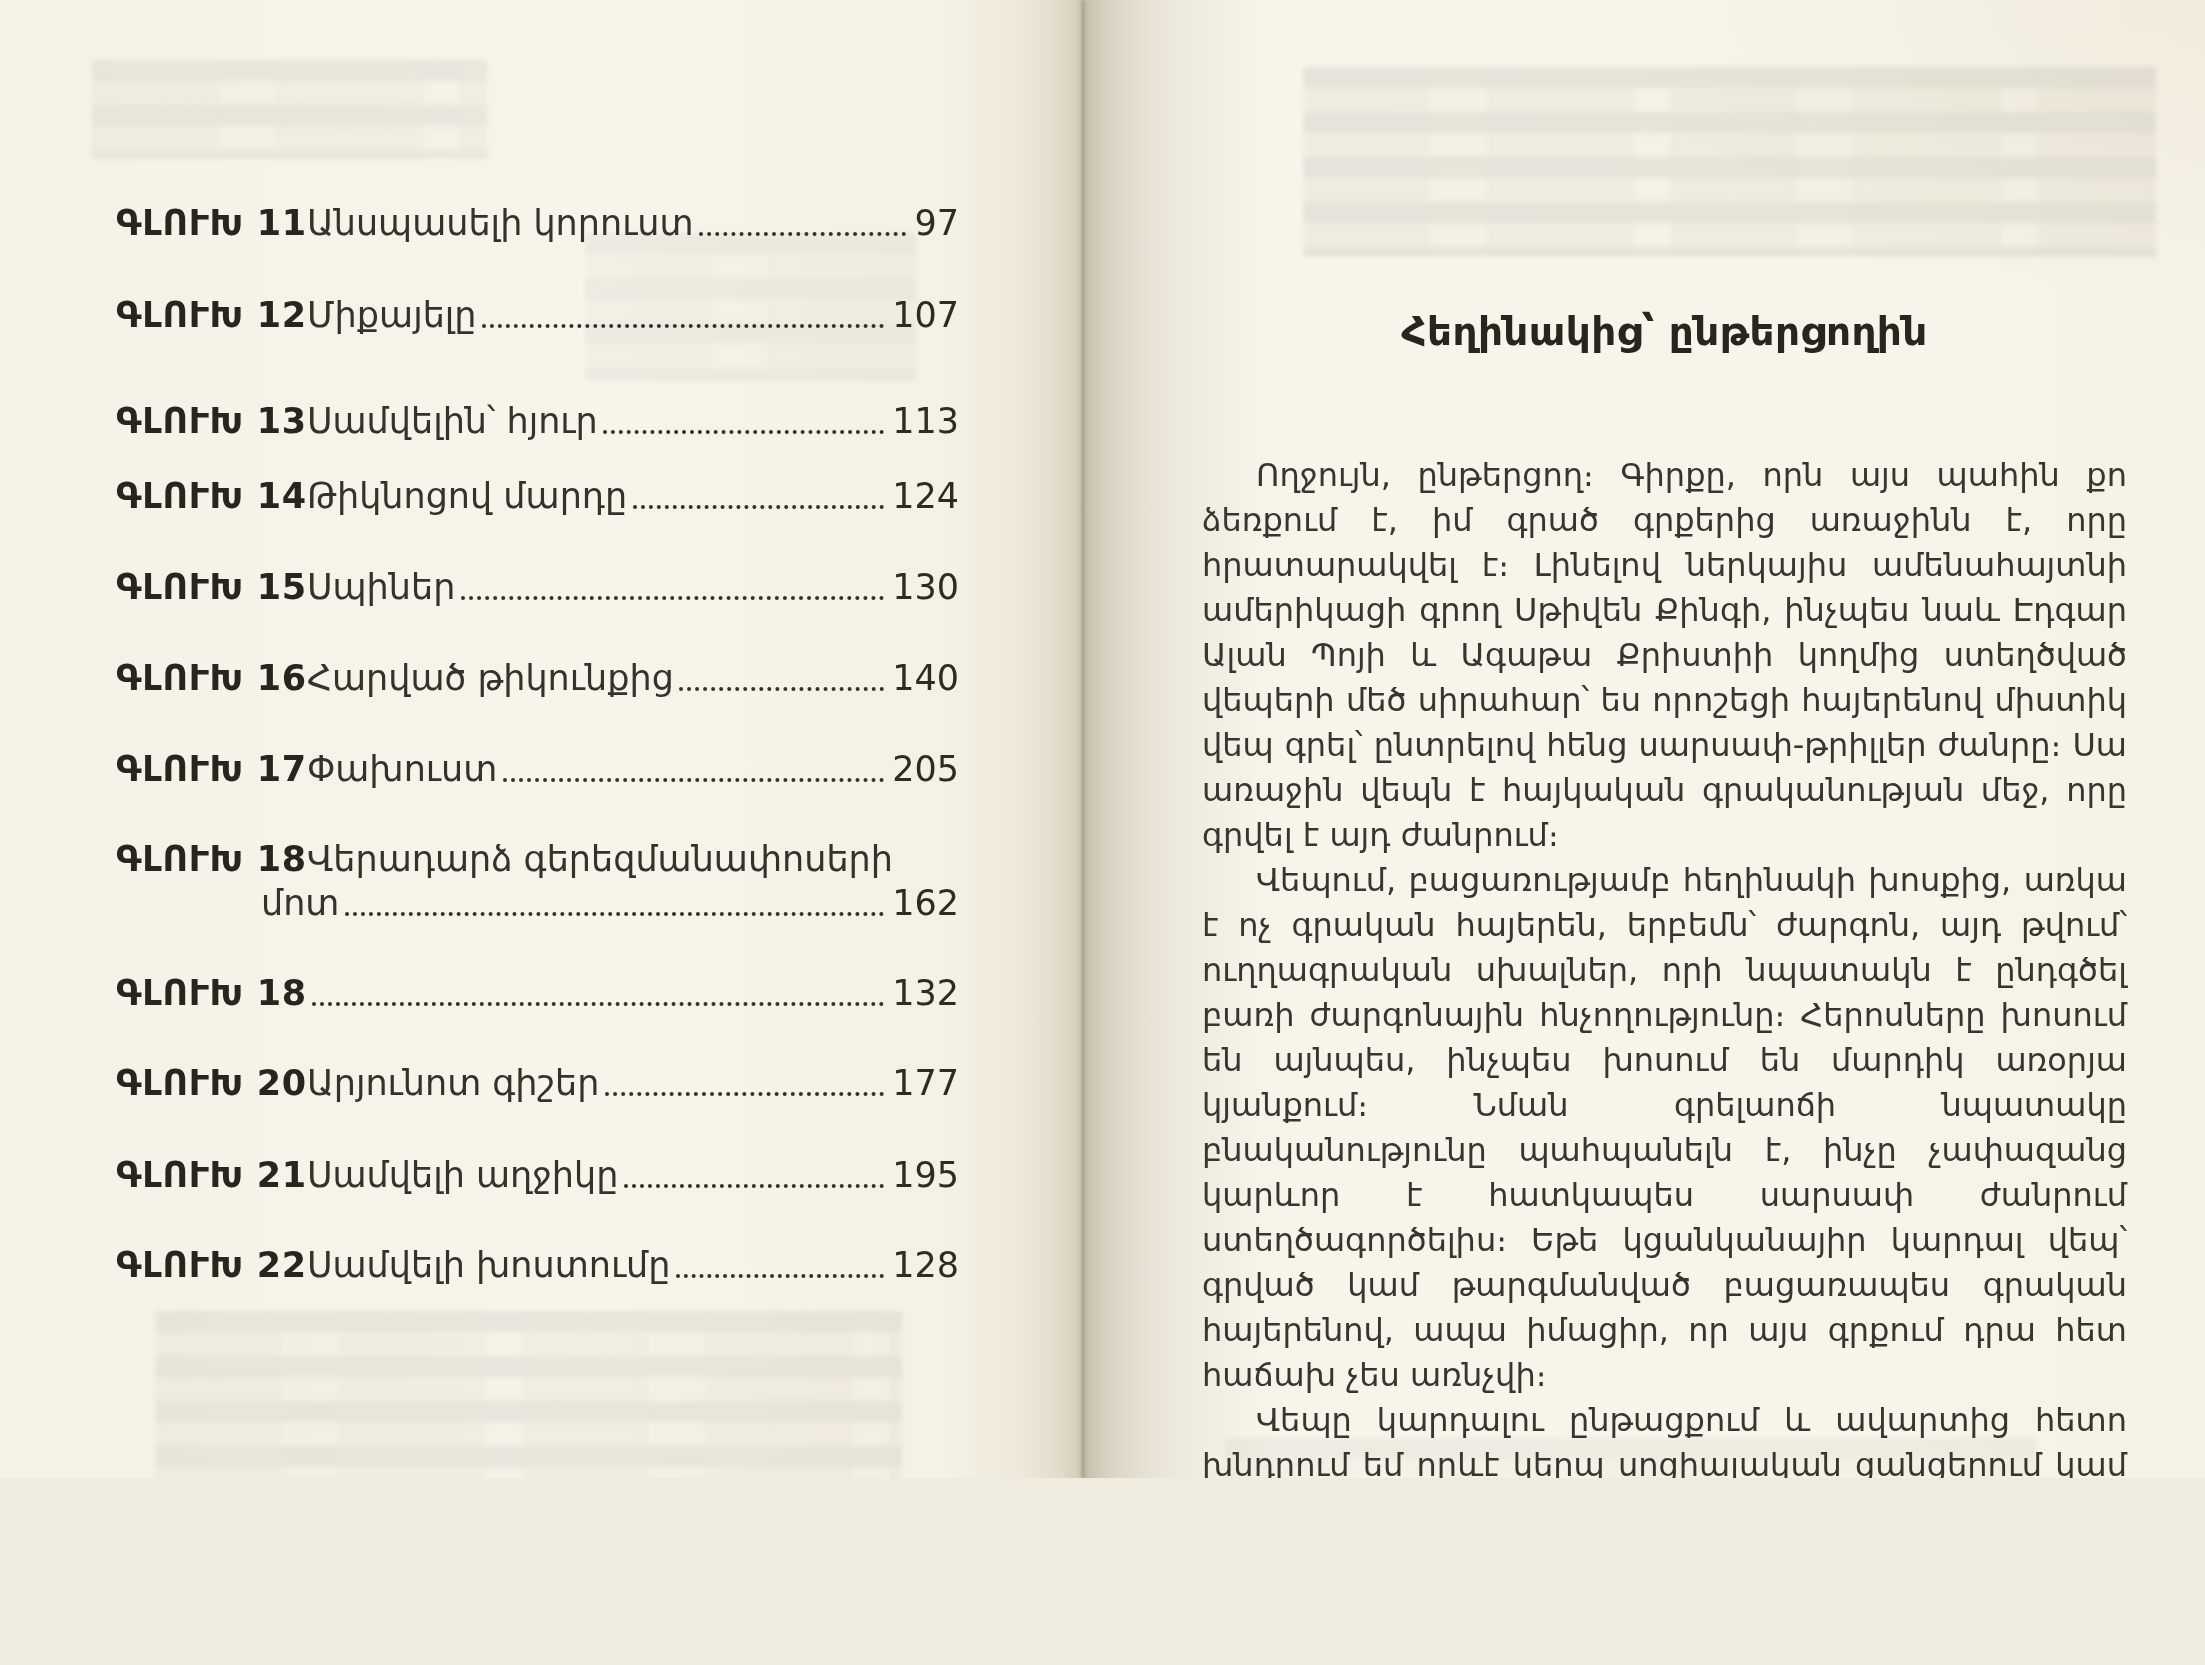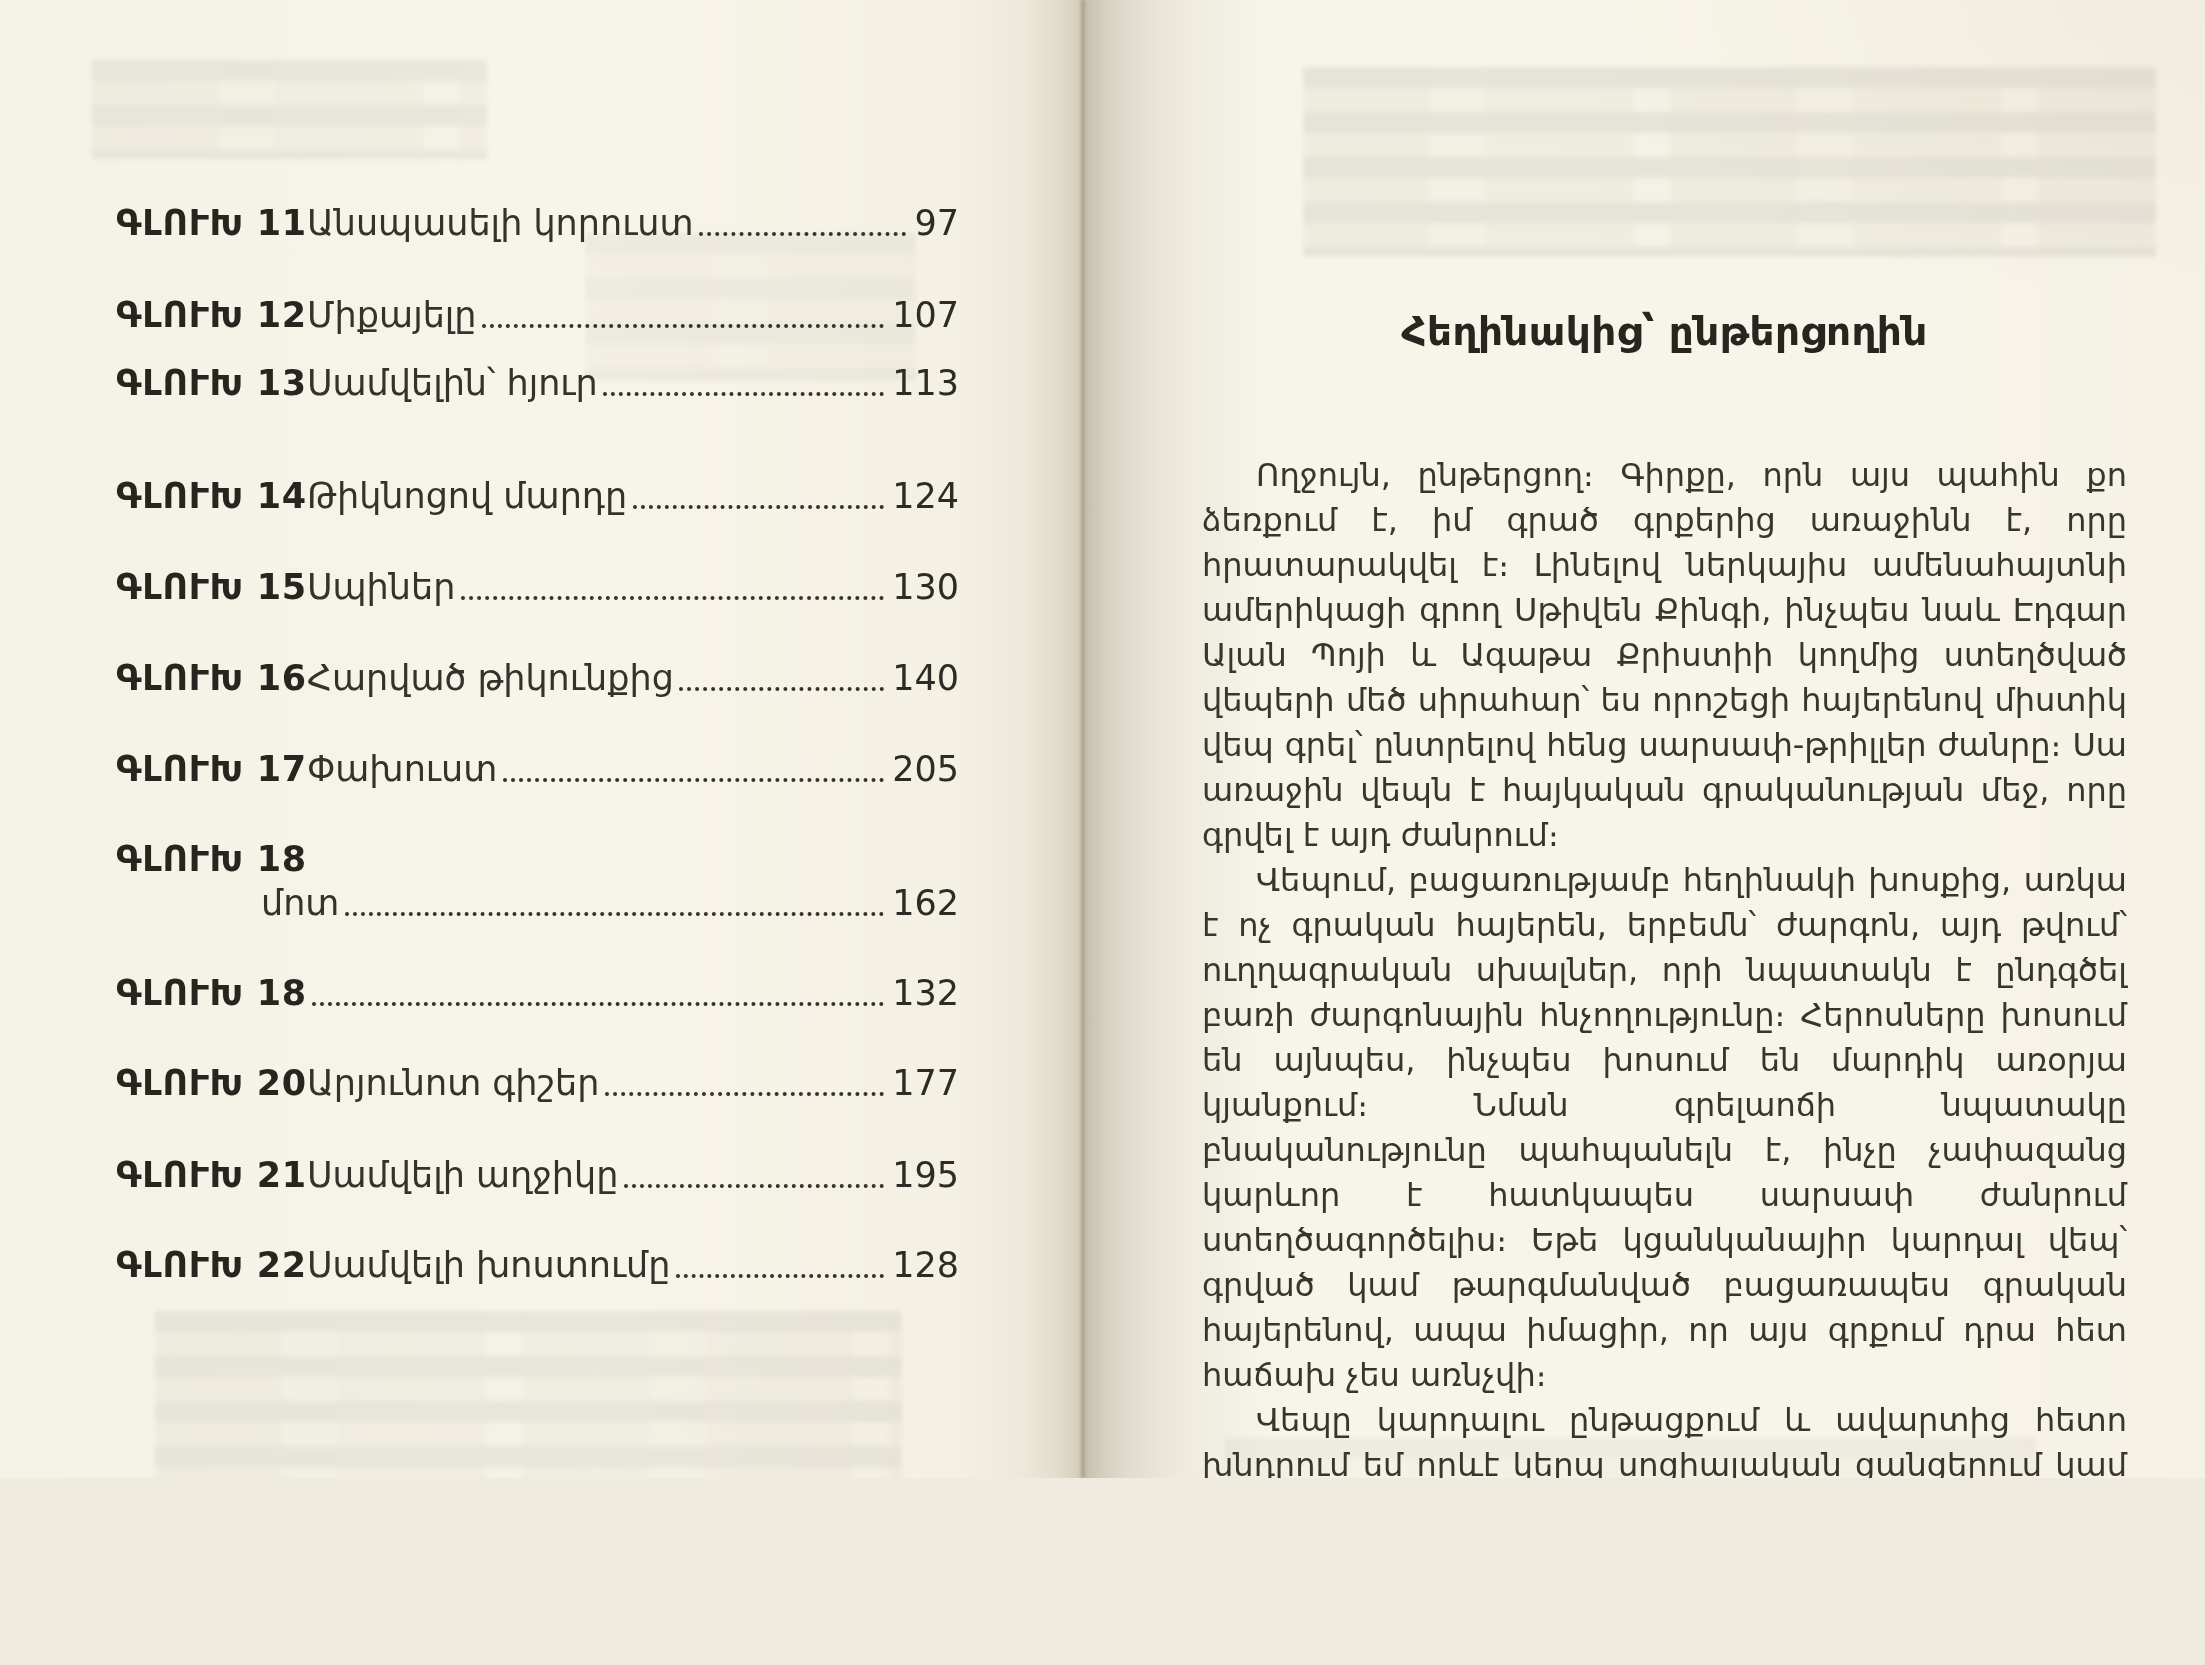--- a/index.html
+++ b/index.html
@@ -132,21 +132,21 @@
         <span class="toc-pagenum">97</span>
       </div>
 
       <div class="toc-row" style="top:293px">
         <span class="toc-chapter">ԳԼՈՒԽ 12</span>
         <span class="toc-title">Միքայելը</span>
         <span class="toc-leader"></span>
         <span class="toc-pagenum">107</span>
       </div>
 
-      <div class="toc-row" style="top:361px">
+      <div class="toc-row" style="top:399px">
         <span class="toc-chapter">ԳԼՈՒԽ 13</span>
         <span class="toc-title">Սամվելին՝ հյուր</span>
         <span class="toc-leader"></span>
         <span class="toc-pagenum">113</span>
       </div>
 
       <div class="toc-row" style="top:474px">
         <span class="toc-chapter">ԳԼՈՒԽ 14</span>
         <span class="toc-title">Թիկնոցով մարդը</span>
         <span class="toc-leader"></span>
@@ -169,20 +169,21 @@
 
       <div class="toc-row" style="top:747px">
         <span class="toc-chapter">ԳԼՈՒԽ 17</span>
         <span class="toc-title">Փախուստ</span>
         <span class="toc-leader"></span>
         <span class="toc-pagenum">205</span>
       </div>
 
       <div class="toc-row" style="top:837px">
         <span class="toc-chapter">ԳԼՈՒԽ 18</span>
+        <span class="toc-title">Վերադարձ գերեզմանափոսերի</span>
       </div>
       <div class="toc-row" style="top:881px">
         <span class="toc-cont-indent"></span>
         <span>մոտ</span>
         <span class="toc-leader"></span>
         <span class="toc-pagenum">162</span>
       </div>
 
       <div class="toc-row" style="top:971px">
         <span class="toc-chapter">ԳԼՈՒԽ 18</span>

